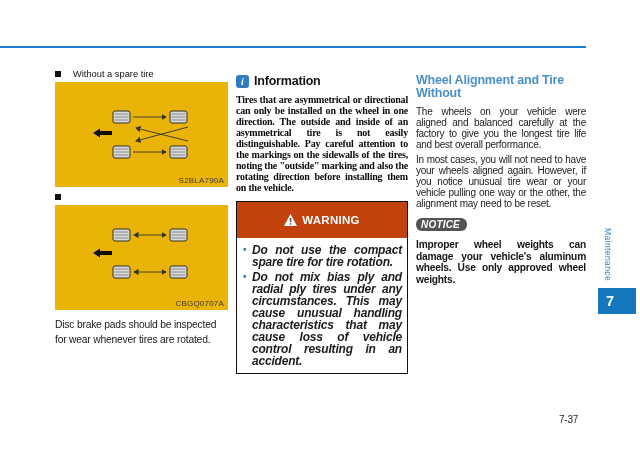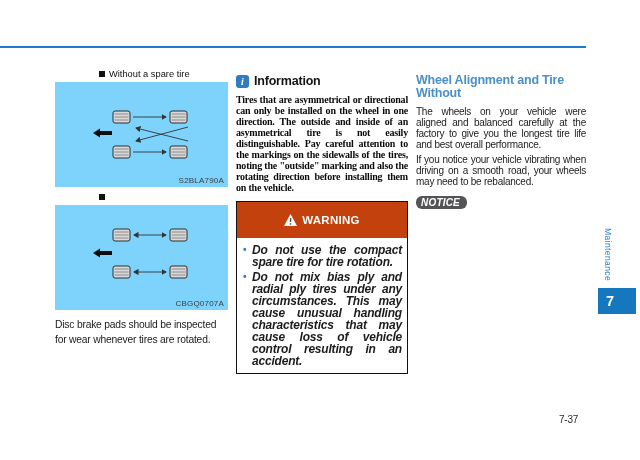--- a/index.html
+++ b/index.html
@@ -4,23 +4,23 @@
 <style>
   * { margin:0; padding:0; box-sizing:border-box; }
   html,body { width:640px; height:460px; background:#ffffff; overflow:hidden; }
   body { position:relative; font-family:"Liberation Sans", sans-serif; color:#1e1e1e; }
 
   
   .top-rule { position:absolute; left:0; top:46px; width:586px; height:2px; background:#1b7cd2; }
 
   
   .col-left { position:absolute; left:55px; top:69px; width:173px; }
-  .fig-label { display:flex; align-items:center; gap:4px; font-size:9.3px; color:#111; height:10px;margin-left:44px; }
+  .fig-label { display:flex; align-items:center; gap:12px; font-size:9.3px; color:#111; height:10px; }
   .sq { width:6px; height:6px; background:#111; flex:0 0 auto; }
-  .figure { position:relative; background:#7dd3fc; height:105px; margin-top:3px; }
+  .figure { position:relative; background:#eab308; height:105px; margin-top:3px; }
   .fig1 { margin-bottom:5px; }
   .fig-code { position:absolute; right:4px; bottom:2px; font-size:8px; color:#3c3c3c; letter-spacing:0.2px; }
   .caption { margin-top:7px; font-size:10.3px; line-height:15px; letter-spacing:-0.2px; color:#1a1a1a; }
 
   
   .col-mid { position:absolute; left:236px; top:74px; width:172px; }
   .info-header { display:flex; align-items:center; gap:5px; }
   .info-icon { width:13px; height:13px; background:#2f7cc0; border-radius:3px; color:#fff;
                font-family:"Liberation Serif", serif; font-style:italic; font-weight:bold;
                font-size:10px; line-height:13px; text-align:center; flex:0 0 auto; }
@@ -188,20 +188,21 @@
         <span class="warn-bullet">•</span>
         <span class="warn-text">Do not mix bias ply and radial ply tires under any circumstances. This may cause unusual handling characteristics that may cause loss of vehicle control resulting in an accident.</span>
       </div>
     </div>
   </div>
 </div>
 
 <div class="col-right">
   <div class="wa-heading">Wheel Alignment and Tire Without</div>
   <p class="wa-para">The wheels on your vehicle were aligned and balanced carefully at the factory to give you the longest tire life and best overall performance.</p>
-  <p class="wa-para">If you notice your vehicle vibrating when driving on a smooth road, your wheels may need to be rebalanced.</p>
+  <p class="wa-para">In most cases, you will not need to have your wheels aligned again. However, if you notice unusual tire wear or your vehicle pulling one way or the other, the alignment may need to be reset.</p>
   <div class="notice-badge">NOTICE</div>
+  <div class="notice-text">Improper wheel weights can damage your vehicle's aluminum wheels. Use only approved wheel weights.</div>
 </div>
 
 <div class="side-label">Maintenance</div>
 <div class="chapter-tab">7</div>
 
 <div class="page-number">7-37</div>
 
 </body></html>

